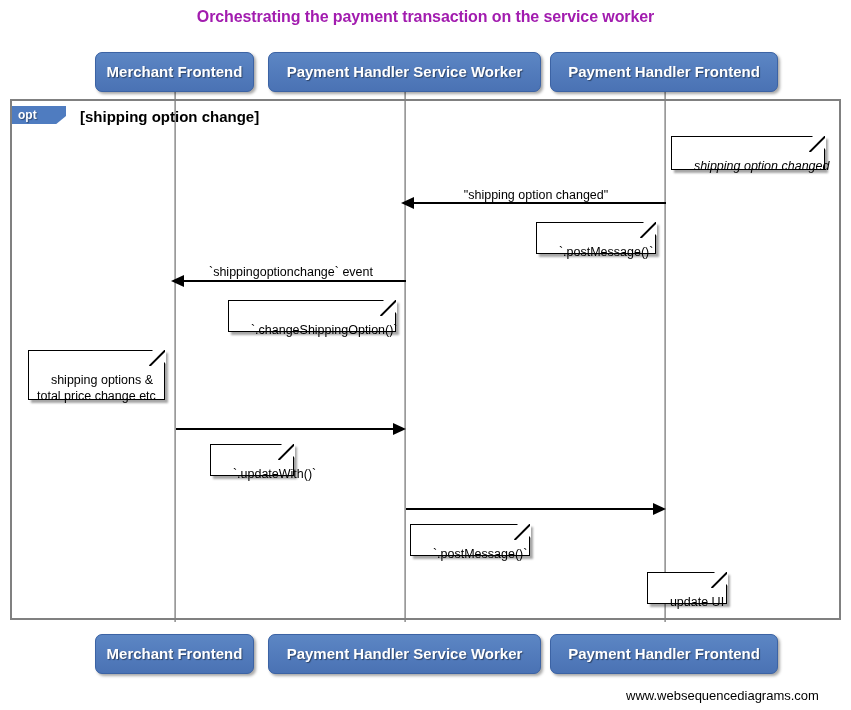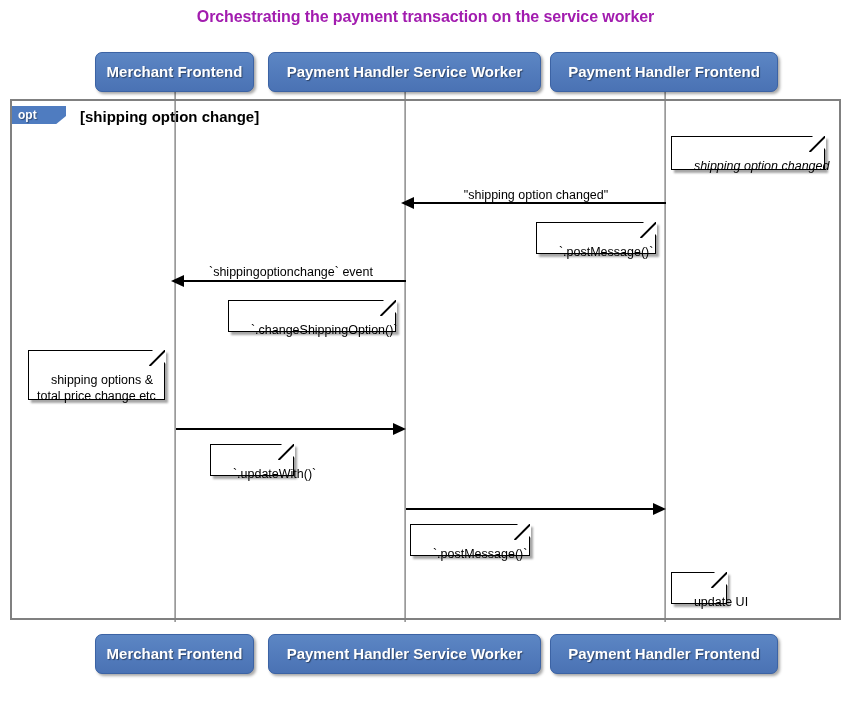--- a/index.html
+++ b/index.html
@@ -227,24 +227,25 @@
 
   <div class="msg-line" style="left:406px; top:508px; width:249px;"></div>
   <div class="arrow-head arrow-right" style="left:653px; top:503px;"></div>
 
   <div class="note" style="left:410px; top:524px; width:120px; height:32px;">
     <span>`.postMessage()`</span>
     <span class="note-corner-cut"></span>
     <span class="note-corner-line"></span>
   </div>
 
-  <div class="note" style="left:671px; top:572px; width:56px; height:32px;">
+  <div class="note" style="left:647px; top:572px; width:80px; height:32px;">
     <span>update UI</span>
     <span class="note-corner-cut"></span>
     <span class="note-corner-line"></span>
   </div>
 
   <div class="participant" style="left:95px; top:634px; width:159px;">Merchant Frontend</div>
   <div class="participant" style="left:268px; top:634px; width:273px;">Payment Handler Service Worker</div>
   <div class="participant" style="left:550px; top:634px; width:228px;">Payment Handler Frontend</div>
 
+  <div class="footer" style="left:626px; top:688px;">www.websequencediagrams.com</div>
 
 </div>
 
 </body></html>

